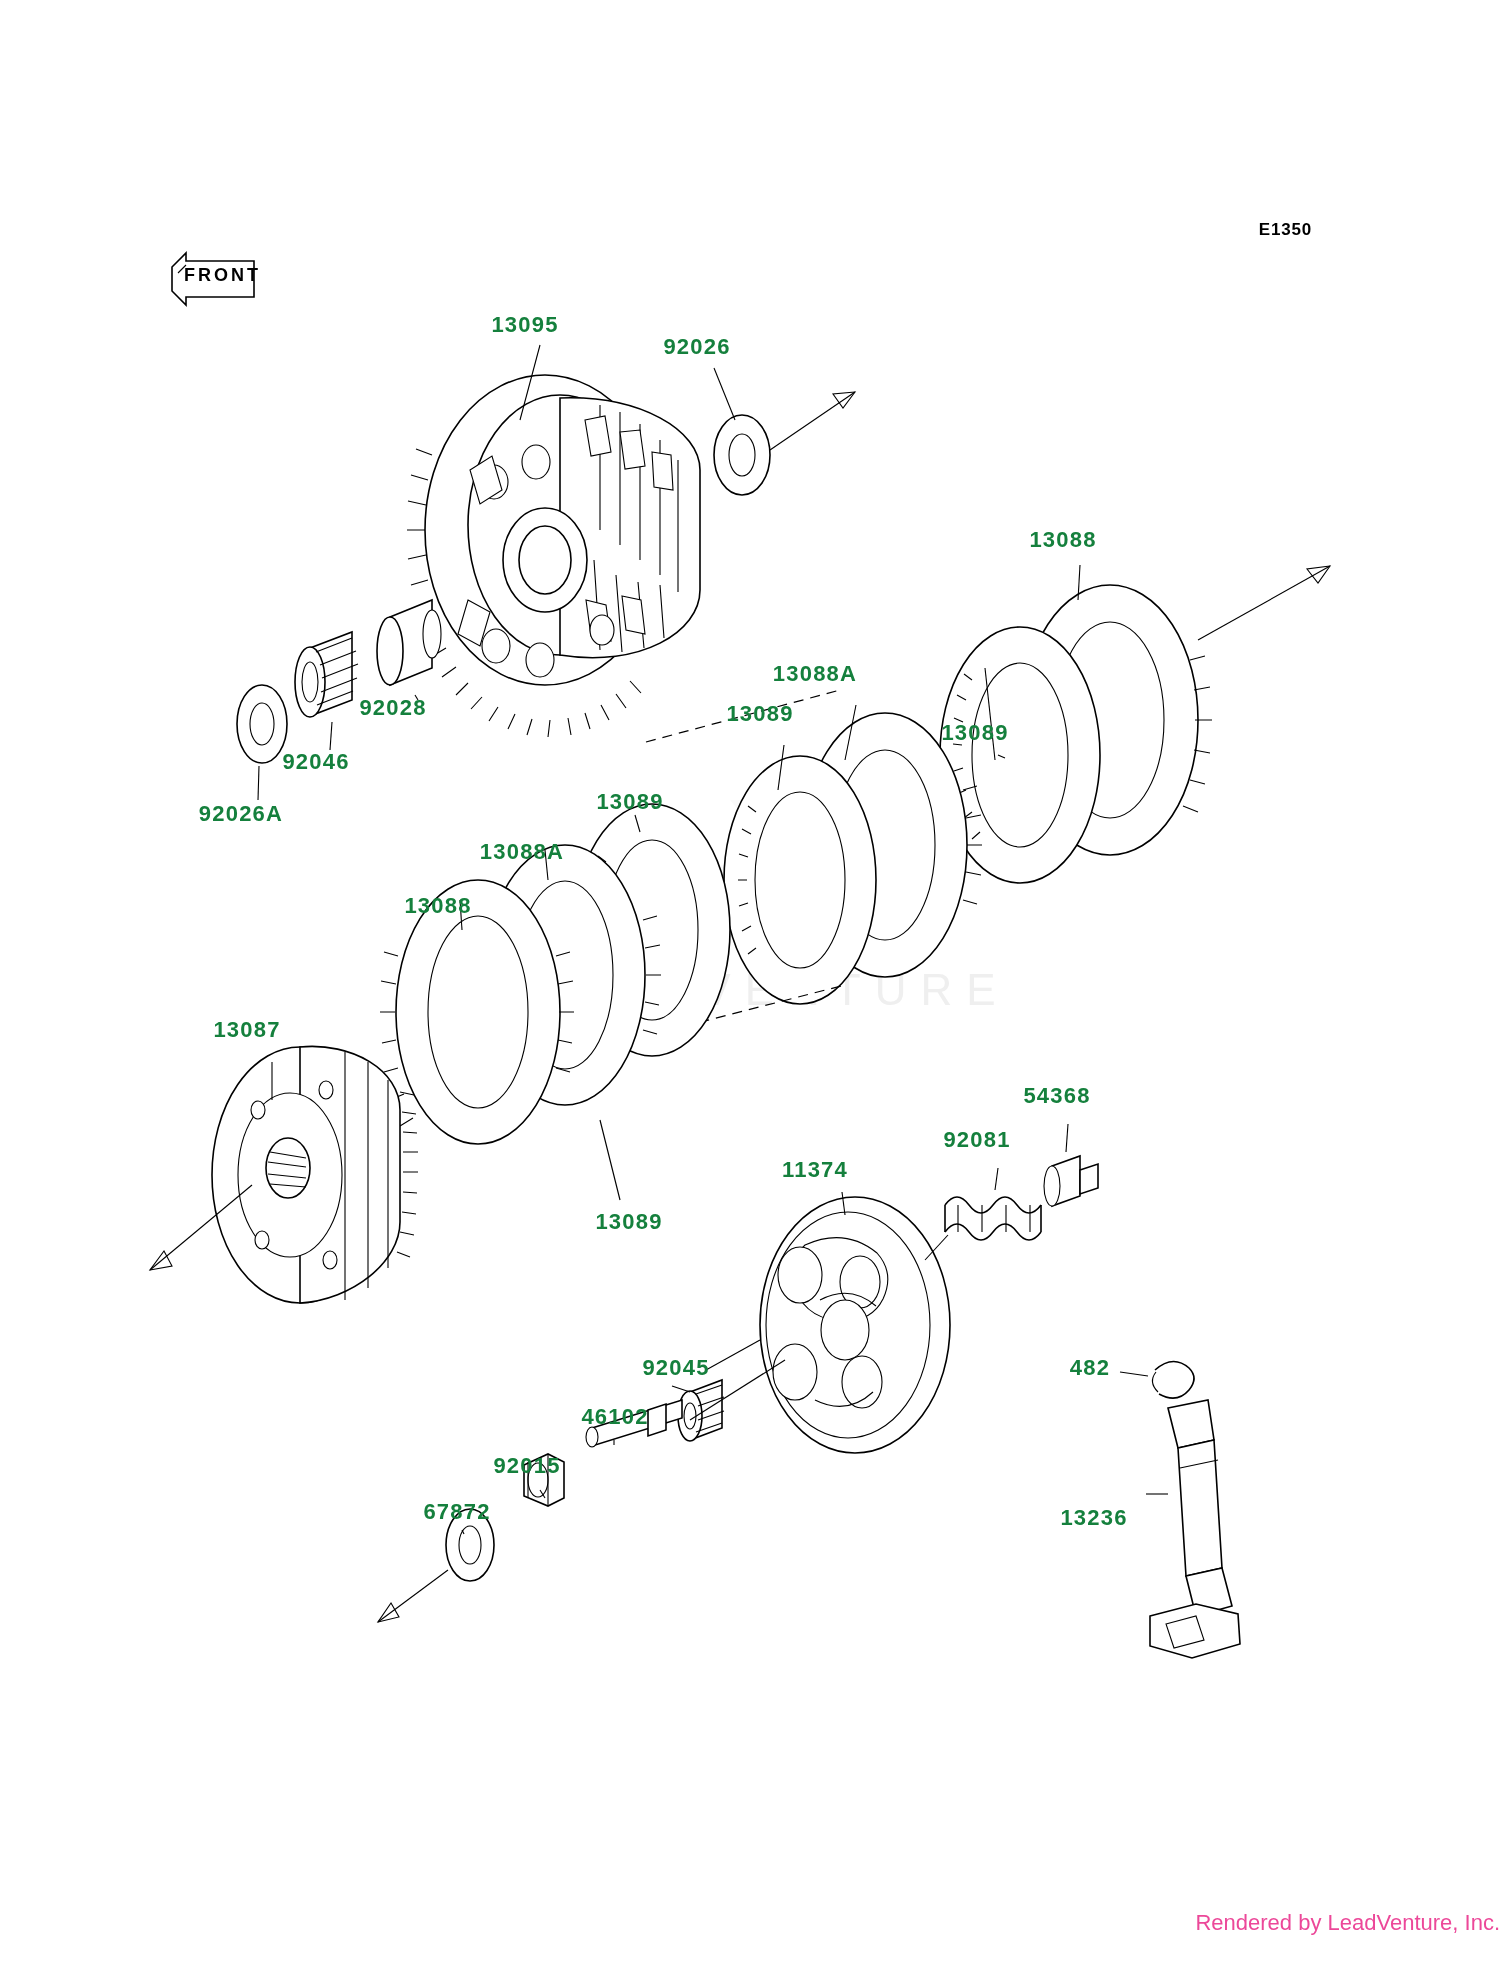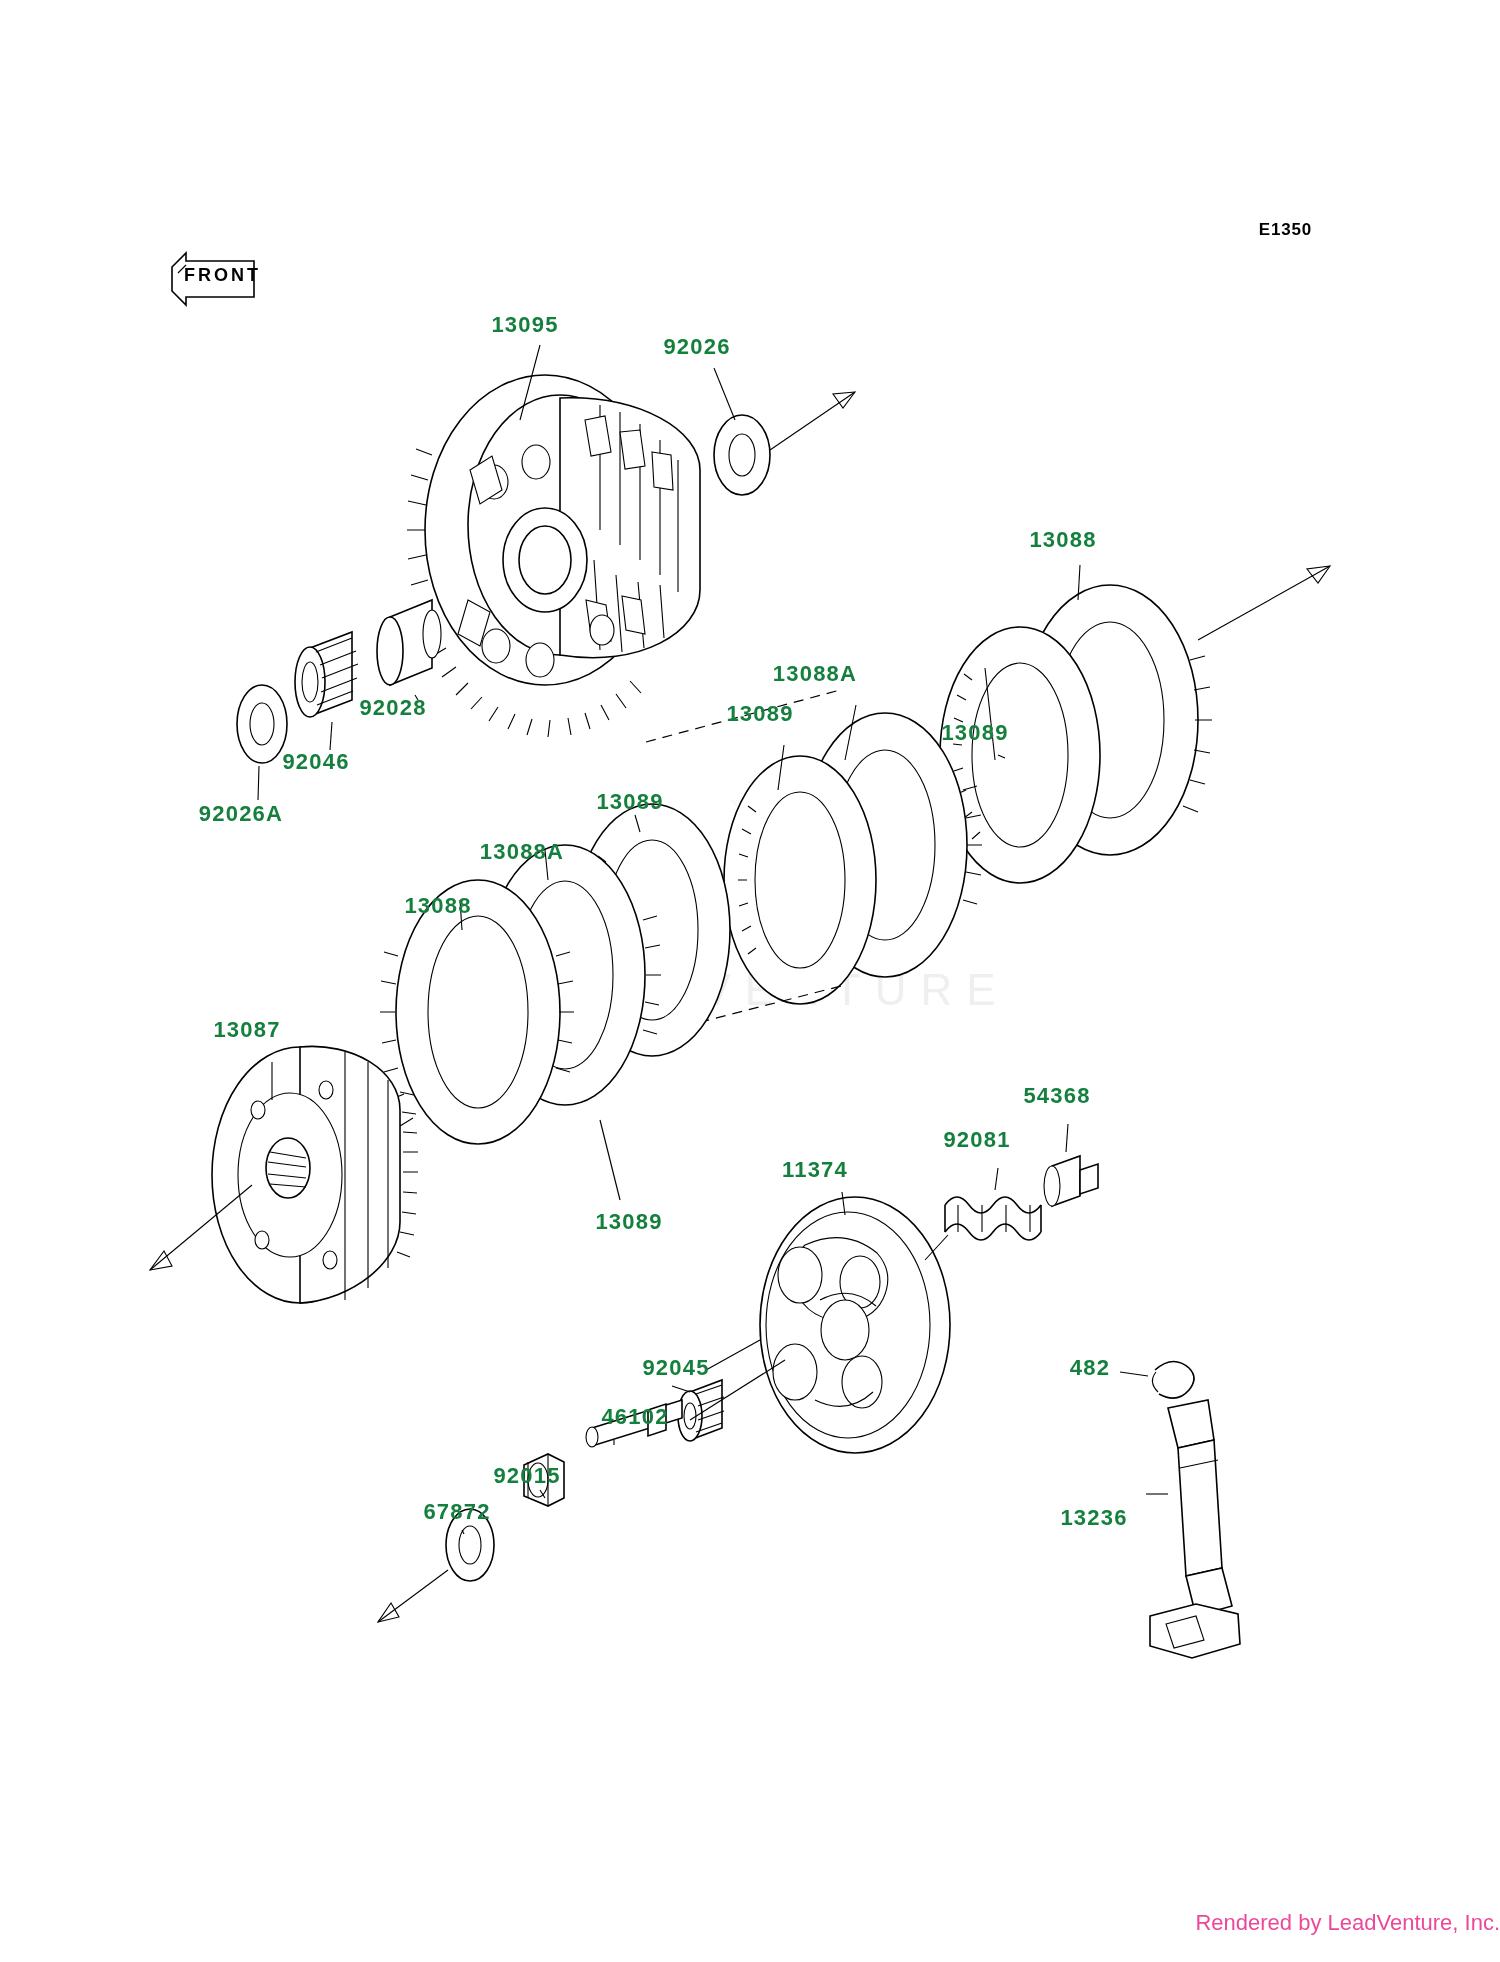--- a/index.html
+++ b/index.html
@@ -389,20 +389,20 @@
   <div class="code-label" style="left:241px; top:814px; transform:translate(-50%,-50%);">92026A</div>
   <div class="code-label" style="left:630px; top:802px; transform:translate(-50%,-50%);">13089</div>
   <div class="code-label" style="left:522px; top:852px; transform:translate(-50%,-50%);">13088A</div>
   <div class="code-label" style="left:438px; top:906px; transform:translate(-50%,-50%);">13088</div>
   <div class="code-label" style="left:247px; top:1030px; transform:translate(-50%,-50%);">13087</div>
   <div class="code-label" style="left:629px; top:1222px; transform:translate(-50%,-50%);">13089</div>
   <div class="code-label" style="left:1057px; top:1096px; transform:translate(-50%,-50%);">54368</div>
   <div class="code-label" style="left:977px; top:1140px; transform:translate(-50%,-50%);">92081</div>
   <div class="code-label" style="left:815px; top:1170px; transform:translate(-50%,-50%);">11374</div>
   <div class="code-label" style="left:676px; top:1368px; transform:translate(-50%,-50%);">92045</div>
-  <div class="code-label" style="left:615px; top:1417px; transform:translate(-50%,-50%);margin-left:20px;">46102</div>
-  <div class="code-label" style="left:527px; top:1466px; transform:translate(-50%,-50%);margin-top:10px;">92015</div>
+  <div class="code-label" style="left:615px; top:1417px; transform:translate(-50%,-50%);">46102</div>
+  <div class="code-label" style="left:527px; top:1466px; transform:translate(-50%,-50%);">92015</div>
   <div class="code-label" style="left:457px; top:1512px; transform:translate(-50%,-50%);">67872</div>
   <div class="code-label" style="left:1090px; top:1368px; transform:translate(-50%,-50%);">482</div>
   <div class="code-label" style="left:1094px; top:1494px; transform:translate(-50%,-50%);margin-top:24px;">13236</div>
 
   <div id="footer">Rendered by LeadVenture, Inc.</div>
 </div>
 
 </body></html>

